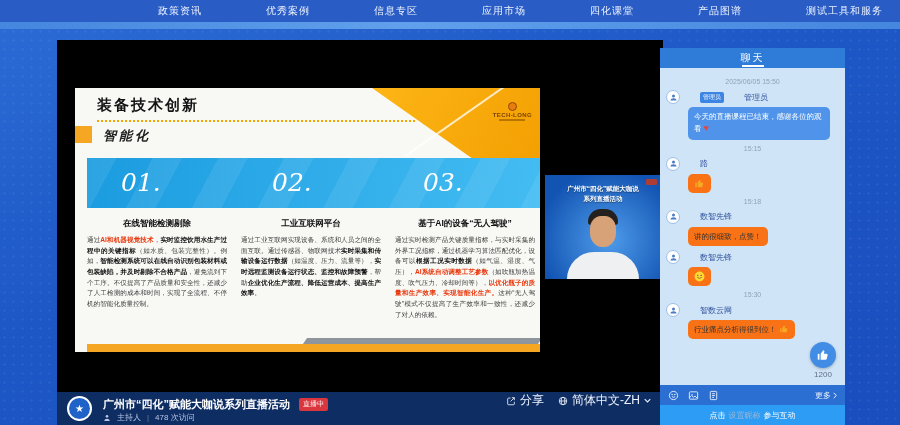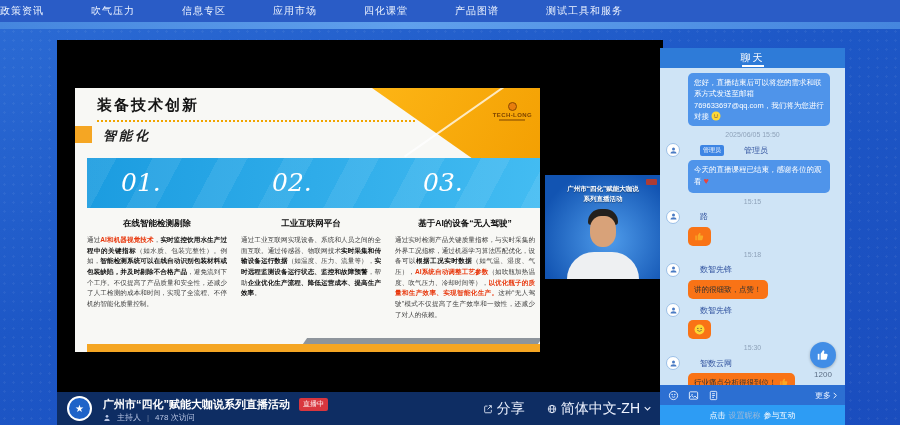--- a/index.html
+++ b/index.html
@@ -5,21 +5,21 @@
   * { margin:0; padding:0; box-sizing:border-box; }
   html,body { width:900px; height:425px; overflow:hidden; }
   body { font-family:"Liberation Sans","DejaVu Sans",sans-serif; }
   .app { position:relative; width:900px; height:425px; overflow:hidden;
     background:
       radial-gradient(rgba(255,255,255,0.05) 1px, transparent 1.3px) 0 0/9px 9px,
       linear-gradient(160deg,#2c6cd5 0%,#1d57c6 45%,#1a4dbe 100%);
   }
   
   .topnav { position:absolute; top:0; left:0; right:0; height:22px; background:#2a5cc6;
-    display:flex; align-items:center; gap:47px; }
+    display:flex; align-items:center; gap:64px; padding-left:158px; }
   .topnav .item { font-size:10px; color:#eef4ff; letter-spacing:1px; white-space:nowrap; cursor:pointer; }
   .topstrip { position:absolute; top:22px; left:0; right:0; height:7px;
     background:linear-gradient(90deg,#4586de,#60a0ec 45%,#4586de); }
   
   .video { position:absolute; left:57px; top:40px; width:606px; height:394px; background:#000; }
   .slide { position:absolute; left:18px; top:48px; width:465px; height:264px; background:#f8f8f5; overflow:hidden; }
   .corner { position:absolute; right:0; top:0; width:168px; height:118px;
     background:linear-gradient(120deg,#fdb515,#f29d00); clip-path:polygon(0 0,100% 0,100% 100%); }
   .corner-line { position:absolute; right:28px; top:-6px; width:2px; height:130px; background:rgba(255,255,255,.75);
     transform:rotate(55deg); transform-origin:top; }
@@ -70,22 +70,22 @@
   .host-avatar { position:absolute; left:10px; top:4px; width:25px; height:25px; border-radius:50%;
     background:#fff; display:flex; align-items:center; justify-content:center; }
   .host-avatar .in { width:21px; height:21px; border-radius:50%; background:#1f63c8; color:#fff;
     font-size:10px; display:flex; align-items:center; justify-content:center; }
   .ib-title { position:absolute; left:46px; top:5px; font-size:11px; font-weight:bold; color:#fff; white-space:nowrap; }
   .live-badge { display:inline-block; margin-left:9px; background:#d9363e; color:#fff; font-size:7px;
     font-weight:normal; padding:1px 4px 2px; border-radius:2px; vertical-align:2px; }
   .ib-sub { position:absolute; left:46px; top:20px; display:flex; align-items:center; gap:6px;
     font-size:8px; color:#b8c5e4; }
   .ib-sub .sep { color:rgba(255,255,255,.35); }
-  .ib-right { position:absolute; right:12px; top:0; height:100%; display:flex; align-items:center;
-    gap:22px; font-size:14px; color:#eef3ff; }
+  .ib-right { position:absolute; right:12px; top:0; height:100%; display:flex; align-items:flex-start;
+    gap:14px; font-size:12px; color:#eef3ff; }
   .ib-group { display:flex; align-items:center; gap:4px; cursor:pointer; }
   
   .chat { position:absolute; left:660px; top:48px; width:185px; bottom:0; background:#cfe4f6;
     display:flex; flex-direction:column; }
   .chat-header { height:20px; background:#2e7bd8; position:relative; display:flex;
     align-items:center; justify-content:center; flex:0 0 20px; }
   .chat-tab { font-size:10px; color:#fff; letter-spacing:2px; cursor:pointer; }
   .chat-underline { position:absolute; bottom:1px; left:50%; margin-left:-11px; width:22px; height:2px; background:#fff; }
   .chat-body { flex:1; overflow:hidden; padding:5px 6px 0; }
   .msg-bubble { border-radius:5px; padding:4px 6px; line-height:1.5; width:fit-content;
@@ -112,21 +112,21 @@
   .join-nick { color:#9db8d8; }
   svg { display:block; }
 </style>
 </head>
 <body>
 
 <div class="app">
 
   <div class="topnav">
     <span class="item">政策资讯</span>
-    <span class="item">吹气压力</span>
+    <span class="item">优秀案例</span>
     <span class="item">信息专区</span>
     <span class="item">应用市场</span>
     <span class="item">四化课堂</span>
     <span class="item">产品图谱</span>
     <span class="item">测试工具和服务</span>
   </div>
   <div class="topstrip"></div>
 
   <div class="video">
 
@@ -231,29 +231,20 @@
     </div>
   </div>
 
   <div class="chat">
     <div class="chat-header">
       <span class="chat-tab">聊天</span>
       <span class="chat-underline"></span>
     </div>
 
     <div class="chat-body">
-      <div class="msg-bubble bubble-blue">
-        <span>您好，直播结束后可以将您的需求和联系方式发送至邮箱769633697@qq.com，我们将为您进行对接</span>
-        <svg style="display:inline-block;vertical-align:-2px" viewBox="0 0 20 20" width="10" height="10">
-            <circle cx="10" cy="10" r="9" fill="#fdd835"></circle>
-            <circle cx="7" cy="8" r="1.2" fill="#6d4c41"></circle>
-            <circle cx="13" cy="8" r="1.2" fill="#6d4c41"></circle>
-            <path d="M6.5 12q3.5 3 7 0" stroke="#6d4c41" stroke-width="1.3" fill="none" stroke-linecap="round"></path>
-          </svg>
-      </div>
       <div class="msg-time">2025/06/05 15:50</div>
 
       <div class="msg-user">
         <span class="avatar">
           <svg viewBox="0 0 24 24" width="9" height="9" fill="currentColor">
               <circle cx="12" cy="8" r="4"></circle>
               <path d="M4 20c0-4 4-6 8-6s8 2 8 6z"></path>
             </svg>
         </span>
         <span class="badge-admin">管理员</span>

